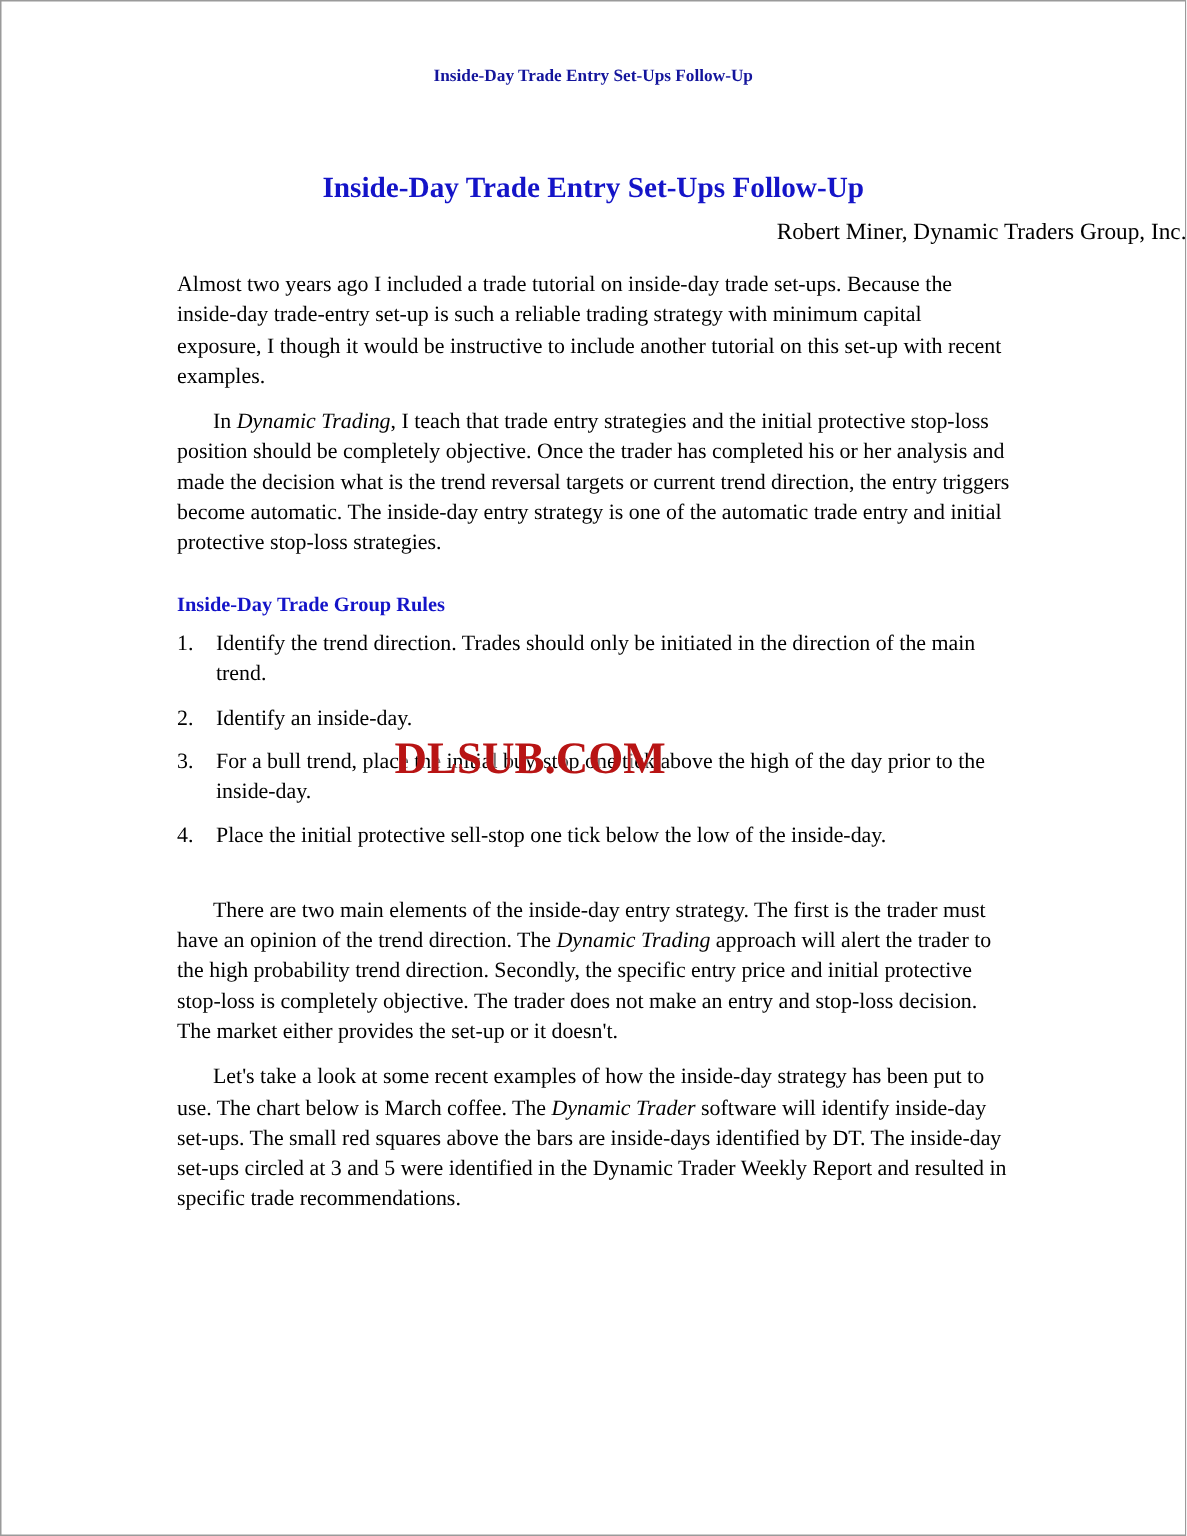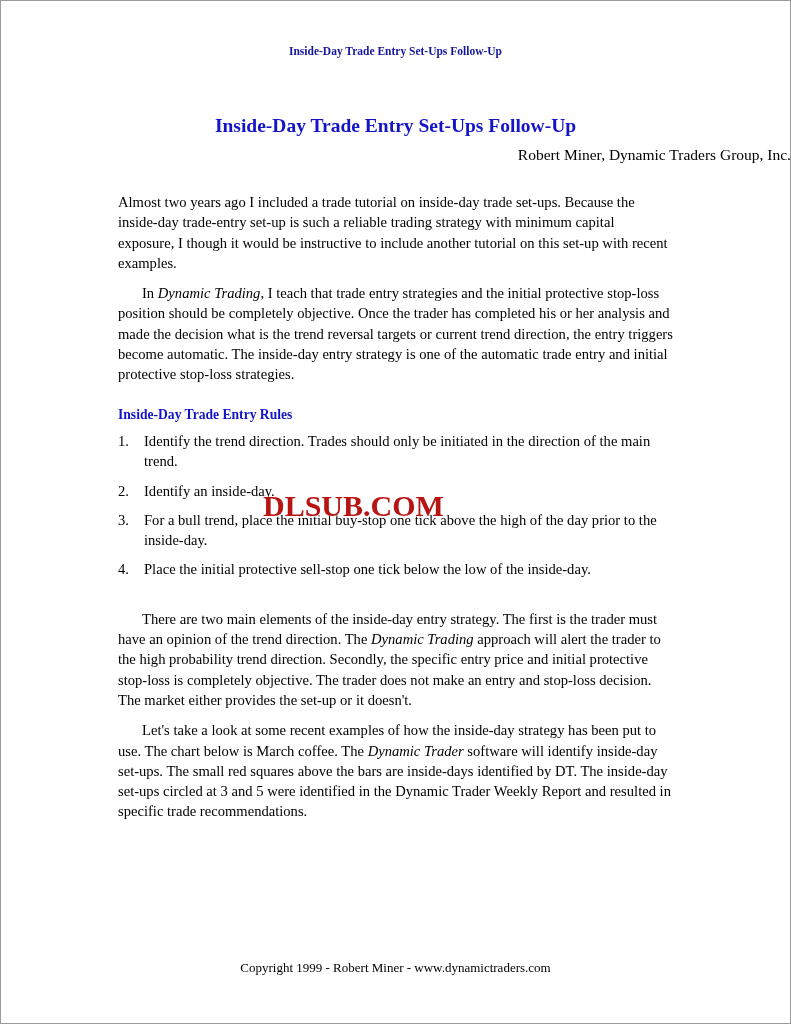--- a/index.html
+++ b/index.html
@@ -76,21 +76,21 @@
     top: 146px;
     text-align: right;
     color: #000000;
     font-size: 15.5px;
   }
 
   
   .body {
     position: absolute;
     left: 118px;
-    top: 192px;
+    top: 180px;
     width: 556px;
     font-size: 14.6px;
     line-height: 20.3px;
     text-align: left;
   }
   .body p {
     margin: 0 0 0 0;
   }
   .p-indent {
     text-indent: 24px;
@@ -187,21 +187,21 @@
   <div class="body">
 
     <p>Almost two years ago I included a trade tutorial on inside-day trade set-ups. Because the inside-day trade-entry set-up is such a reliable trading strategy with minimum capital exposure, I though it would be instructive to include another tutorial on this set-up with recent examples.</p>
 
     <div class="gap-sm"></div>
 
     <p class="p-indent"><span>In </span><em>Dynamic Trading</em><span>, I teach that trade entry strategies and the initial protective stop-loss position should be completely objective. Once the trader has completed his or her analysis and made the decision what is the trend reversal targets or current trend direction, the entry triggers become automatic. The inside-day entry strategy is one of the automatic trade entry and initial protective stop-loss strategies.</span></p>
 
     <div class="gap-md"></div>
 
-    <p class="section-heading">Inside-Day Trade Entry Rules</p>
+    <p class="section-heading">Inside-Day Trade Group Rules</p>
 
     <ol class="rules">
       <li>
         <span class="num">1.</span>
         <span>Identify the trend direction. Trades should only be initiated in the direction of the main trend.</span>
       </li>
       <li>
         <span class="num">2.</span>
         <span>Identify an inside-day.</span>
       </li>
@@ -223,16 +223,15 @@
 
     <p class="p-indent"><span>Let's take a look at some recent examples of how the inside-day strategy has been put to use. The chart below is March coffee. The </span><em>Dynamic Trader</em><span> software will identify inside-day set-ups. The small red squares above the bars are inside-days identified by DT. The inside-day set-ups circled at 3 and 5 were identified in the Dynamic Trader Weekly Report and resulted in specific trade recommendations.</span></p>
 
   </div>
 
   <div class="wm-dlsub">
     <span class="bar"></span>
     <span>DLSUB.COM</span>
   </div>
 
-  <div class="footer">Copyright 1999 - Robert Miner - www.dynamictraders.com</div>
 
 
 </div>
 
 </body></html>

